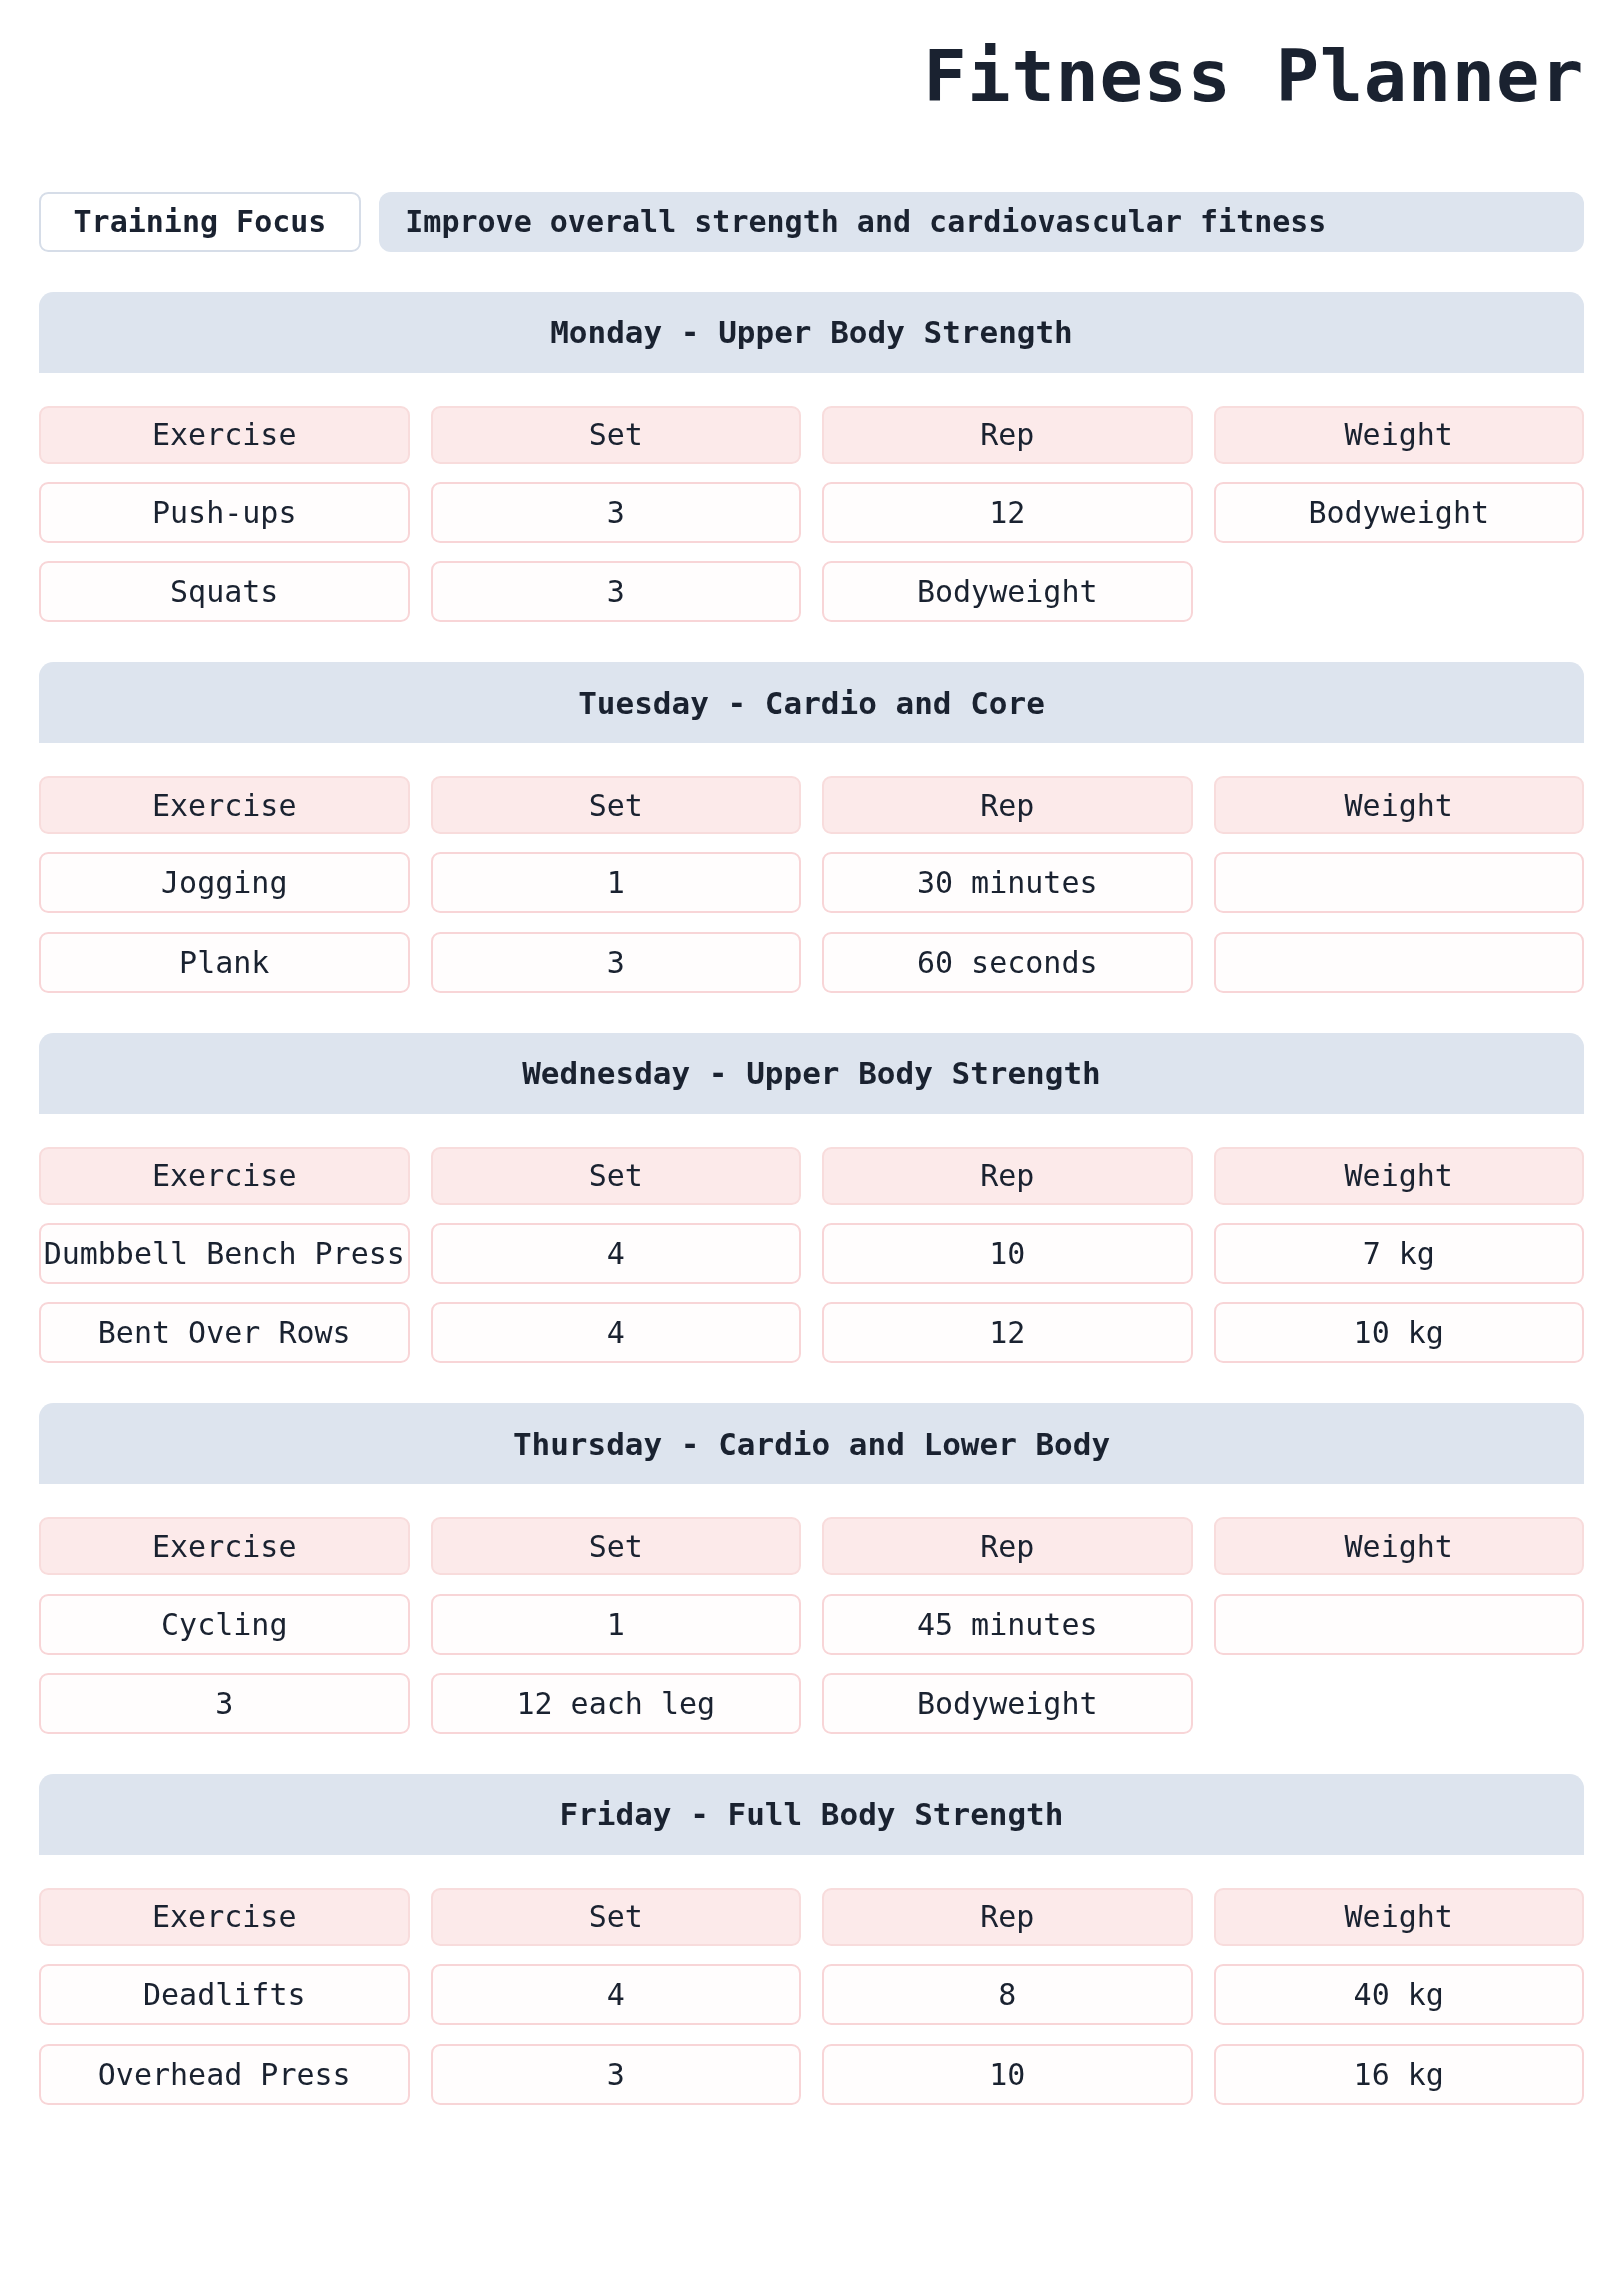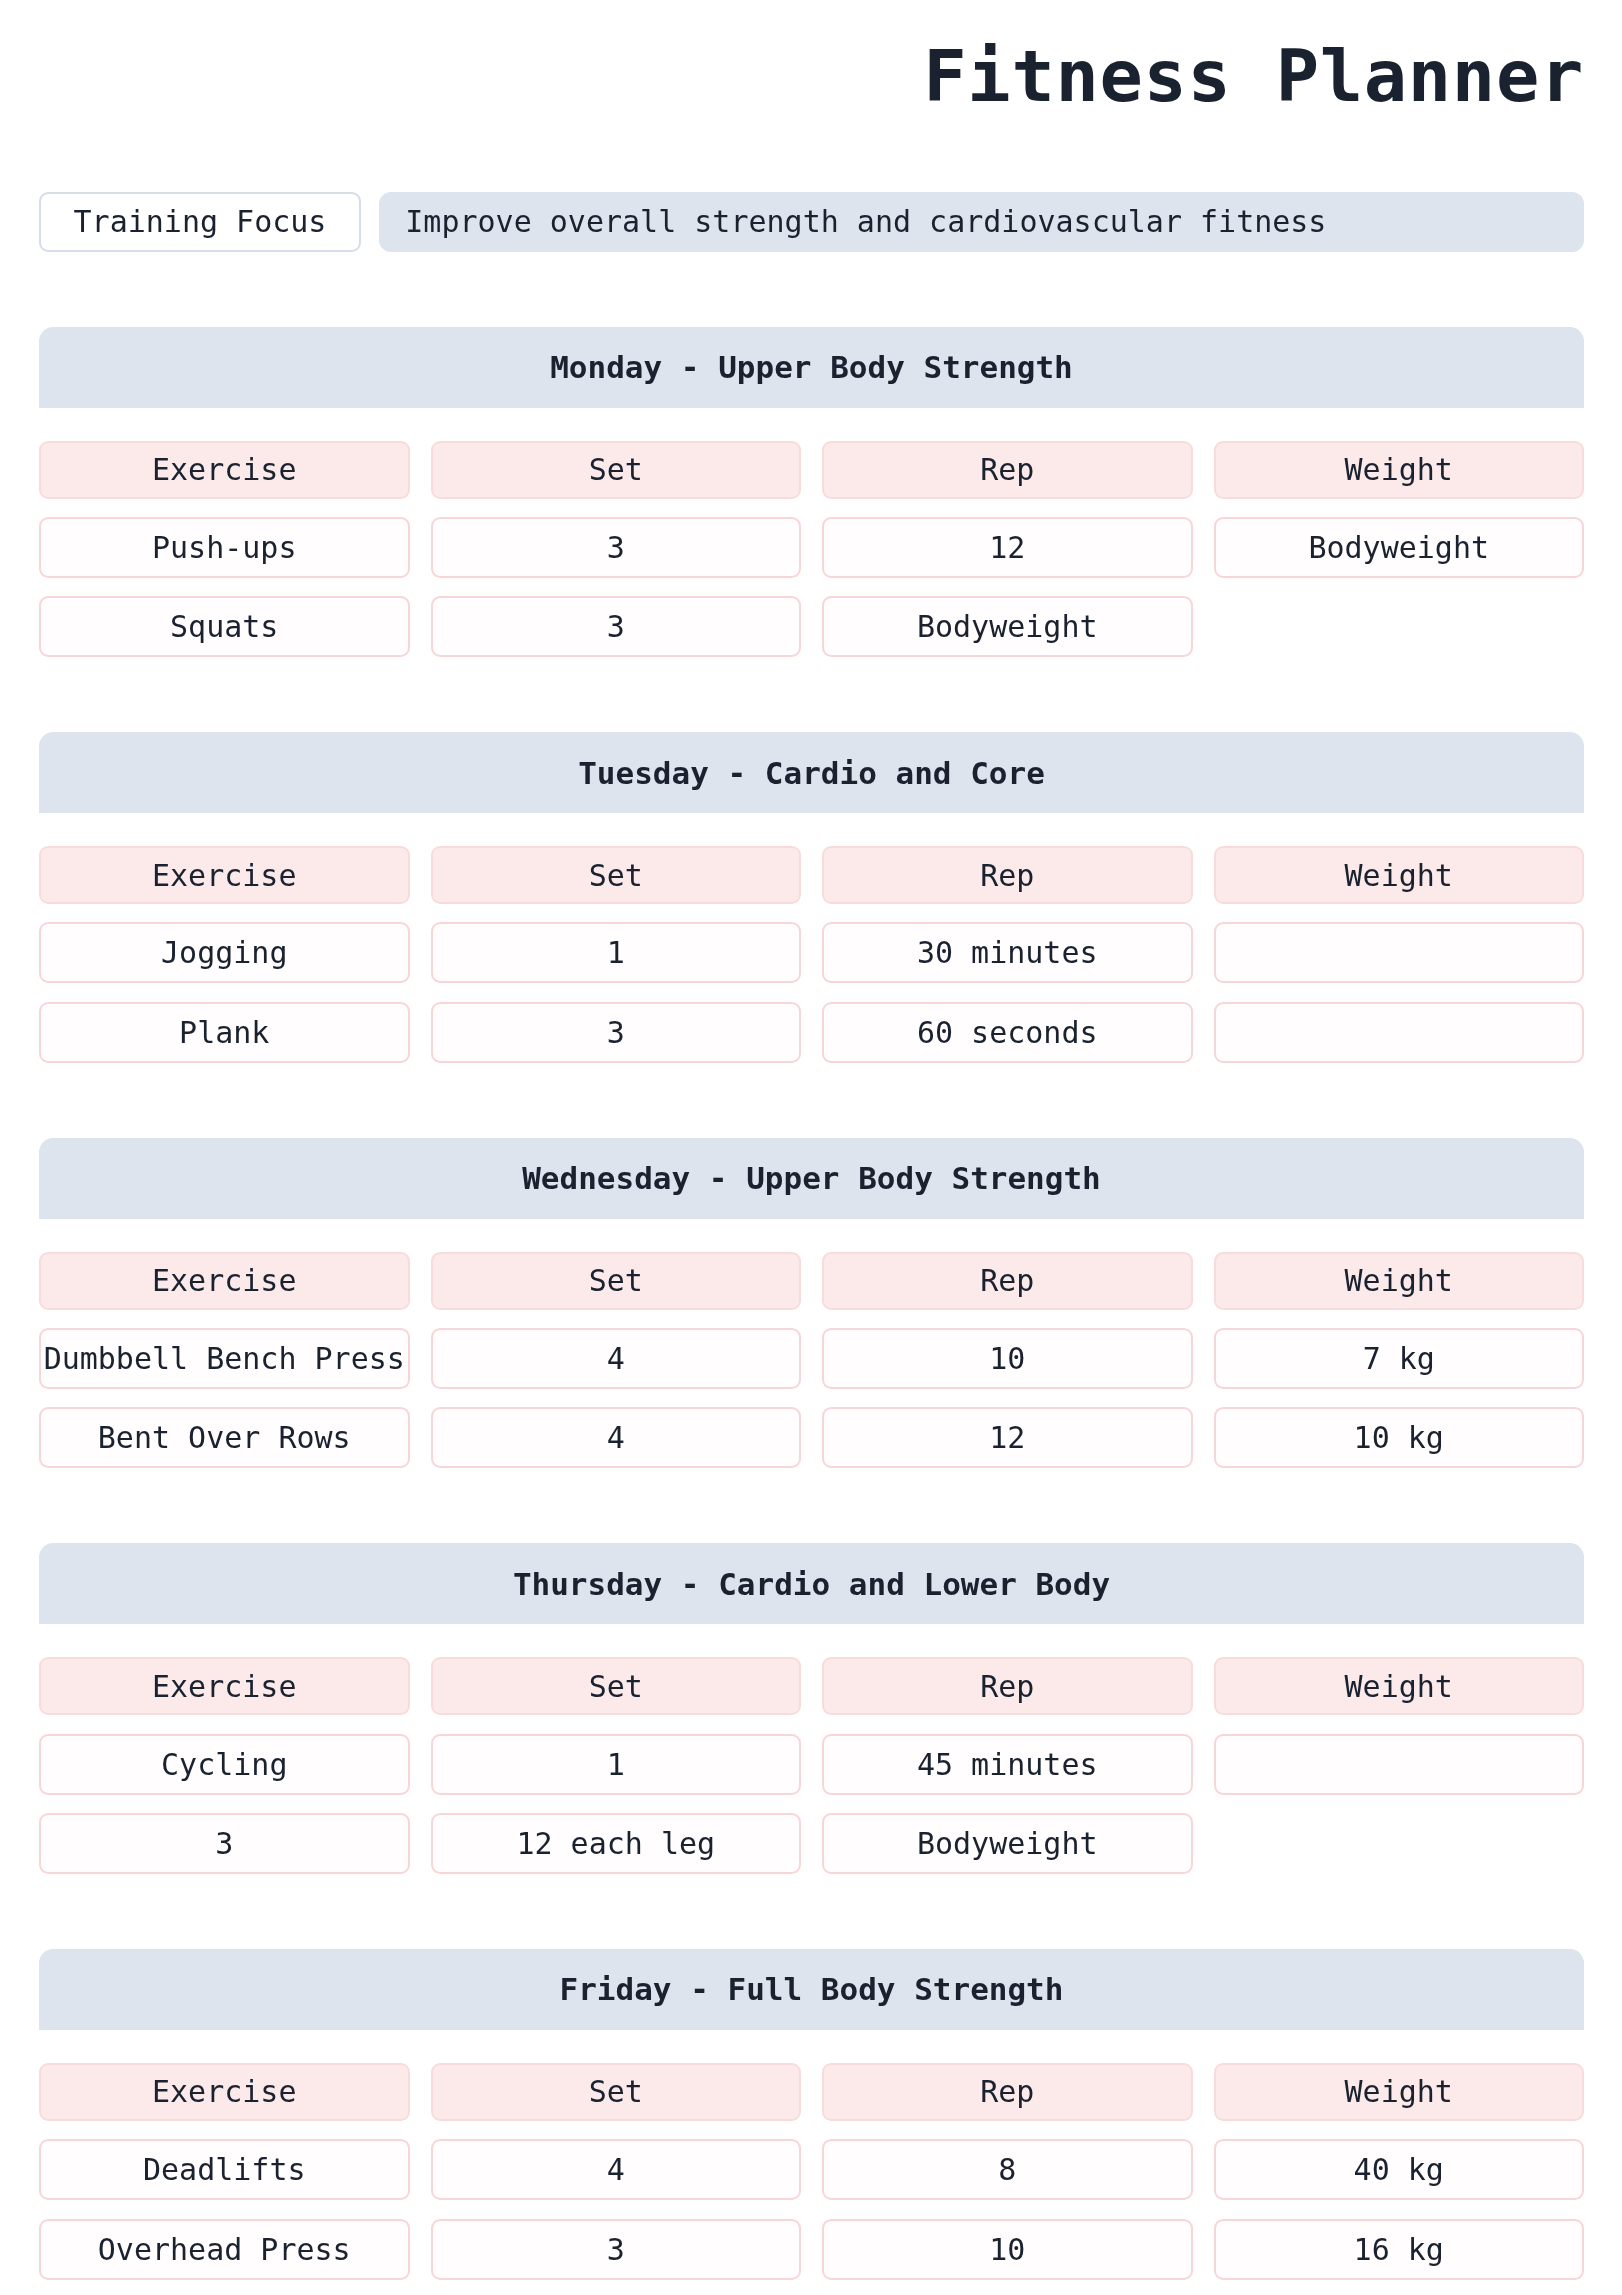--- a/index.html
+++ b/index.html
@@ -17,20 +17,21 @@
     font-size: 72px;
     line-height: 1.05;
     font-weight: bold;
     letter-spacing: 0.7px;
   }
   .focus-row {
     display: flex;
     gap: 18.3px;
     margin-top: 77px;
     align-items: flex-start;
+    font-weight: bold;
   }
   .focus-label {
     box-sizing: border-box;
     width: 322px;
     height: 60px;
     background: #ffffff;
     border: 2px solid #d6dde8;
     border-radius: 9.2px;
     display: flex;
     align-items: center;
@@ -42,21 +43,21 @@
     flex: 1;
     height: 60px;
     border-radius: 12px;
     background: #dde4ee;
     display: flex;
     align-items: center;
     padding: 0 26px;
     font-size: 30px;
     white-space: nowrap;
   }
-  .day-section { margin-top: 75px; }
+  .day-section { margin-top: 40px; }
   .section-header {
     height: 81px;
     background: #dde4ee;
     border-radius: 14.4px 14.4px 0 0;
     display: flex;
     align-items: center;
     justify-content: center;
     font-size: 31px;
     font-weight: bold;
   }

